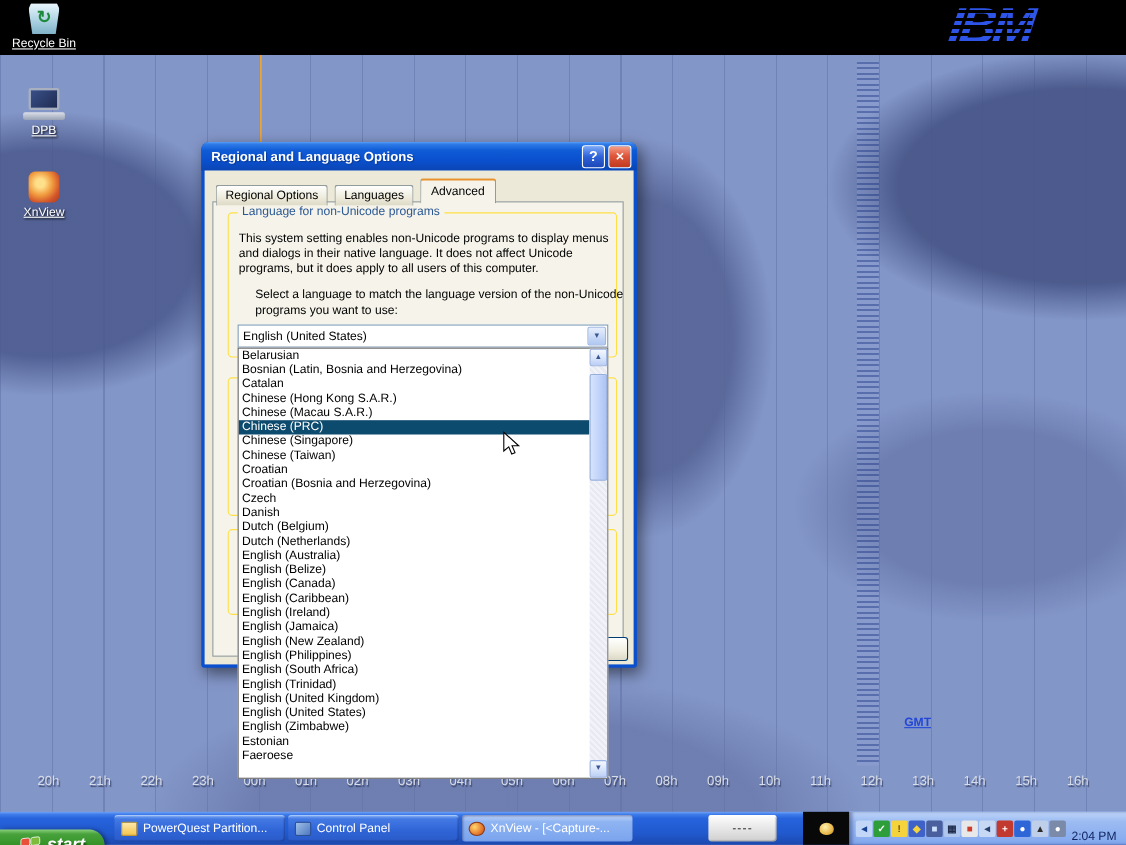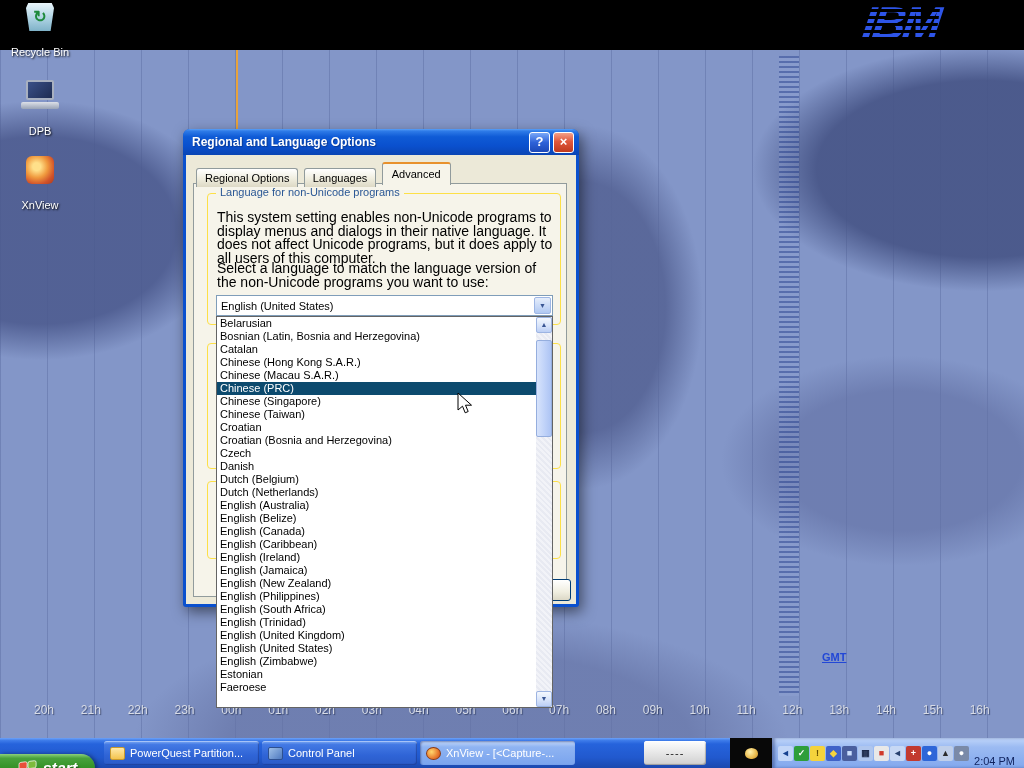--- a/index.html
+++ b/index.html
@@ -11,21 +11,21 @@
       radial-gradient(ellipse 260px 180px at 4% 30%, rgba(74,88,140,0.85) 0 52%, rgba(74,88,140,0) 72%),
       radial-gradient(ellipse 170px 260px at 57% 40%, rgba(86,100,150,0.9) 0 48%, rgba(86,100,150,0) 70%),
       radial-gradient(ellipse 320px 170px at 96% 22%, rgba(70,84,134,0.9) 0 52%, rgba(70,84,134,0) 72%),
       radial-gradient(ellipse 240px 140px at 88% 60%, rgba(96,110,162,0.6) 0 50%, rgba(96,110,162,0) 75%),
       radial-gradient(ellipse 420px 170px at 45% 97%, rgba(100,114,164,0.65) 0 55%, rgba(100,114,164,0) 78%),
       repeating-linear-gradient(90deg, rgba(56,72,128,0.25) 0 1px, rgba(0,0,0,0) 1px 47px);
   }
   .topbar { position:absolute; left:0; top:0; width:1024px; height:50px; background:#000; z-index:5; }
 
   .dicon { position:absolute; width:68px; text-align:center; cursor:pointer; }
-  .dicon-label { color:#fff; font-size:11px; margin-top:15px; text-shadow:1px 1px 2px #000; }
+  .dicon-label { color:#fff; font-size:11px; margin-top:3px; text-shadow:1px 1px 2px #000;text-decoration:underline; }
   .rb { left:6px; top:3px; }
   .rb-glyph { width:28px; height:28px; margin:0 auto;
     background:linear-gradient(180deg,#EAF6FC,#A8CFE0 60%,#7FB2C8);
     clip-path:polygon(8% 0,92% 0,100% 18%,88% 100%,12% 100%,0 18%);
     color:#1E8A3C; font-size:16px; font-weight:bold; line-height:28px; }
   .dpb { left:6px; top:80px; }
   .dpb-glyph { width:38px; height:30px; margin:0 auto; position:relative; }
   .dpb-screen { position:absolute; left:5px; top:0; width:28px; height:20px; background:linear-gradient(135deg,#3A5088,#1E2C52); border:2px solid #A8B0C0; border-radius:2px; }
   .dpb-base { position:absolute; left:0; bottom:1px; width:38px; height:7px; background:linear-gradient(180deg,#DCE0E8,#99A3B6); border-radius:2px; }
   .xnv { left:6px; top:156px; }
@@ -65,23 +65,23 @@
   .tabpage { position:absolute; left:10px; top:54px; width:374px; height:414px; background:#F6F4EA;
     border:1px solid #919B9C; z-index:1; }
 
   .group { position:absolute; left:24px; width:354px; border:1px solid #fde047; border-radius:4px; z-index:2; }
   .g1 { top:64px; height:132px; }
   .g2 { top:214px; height:126px; }
   .g3 { top:352px; height:78px; }
   .group-legend { position:absolute; top:-8px; left:8px; background:#F6F4EA; padding:0 4px; font-size:11px;
     color:#2A5795; white-space:nowrap; }
 
-  .para { position:absolute; font-size:14px; line-height:13.5px; color:#000; z-index:2; }
+  .para { position:absolute; font-size:11px; line-height:13.5px; color:#000; z-index:2; }
   .p1 { left:34px; top:82px; width:340px; }
-  .p2 { left:34px; top:133px; width:340px; }
+  .p2 { left:49px; top:133px; width:340px; }
 
   .combo { position:absolute; left:33px; top:166px; width:337px; height:21px; background:#fff;
     border:1px solid #7F9DB9; z-index:2; display:flex; align-items:center; cursor:pointer; }
   .combo-value { font-size:11px; margin-left:4px; flex:1; }
   .combo-arrow { width:17px; height:17px; margin-right:1px;
     background:linear-gradient(180deg,#E6EEFB,#CBDBF7 50%,#B0C8F2); border:1px solid #9EB6E4; border-radius:2px;
     font-size:7px; color:#3A5693; text-align:center; line-height:15px; }
   .btn-frag { position:absolute; left:344px; top:450px; width:44px; height:22px; border:1px solid #003C74;
     border-radius:3px; background:linear-gradient(180deg,#FFFFFF,#F0EEE0 60%,#DCD8C6); z-index:2; cursor:pointer; }
 

